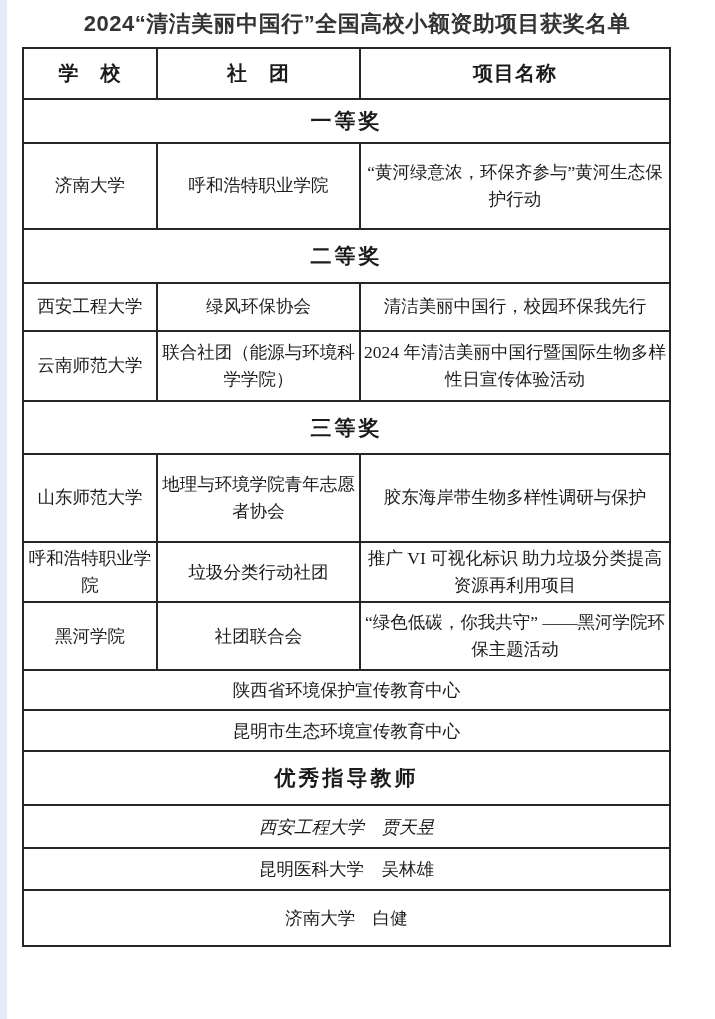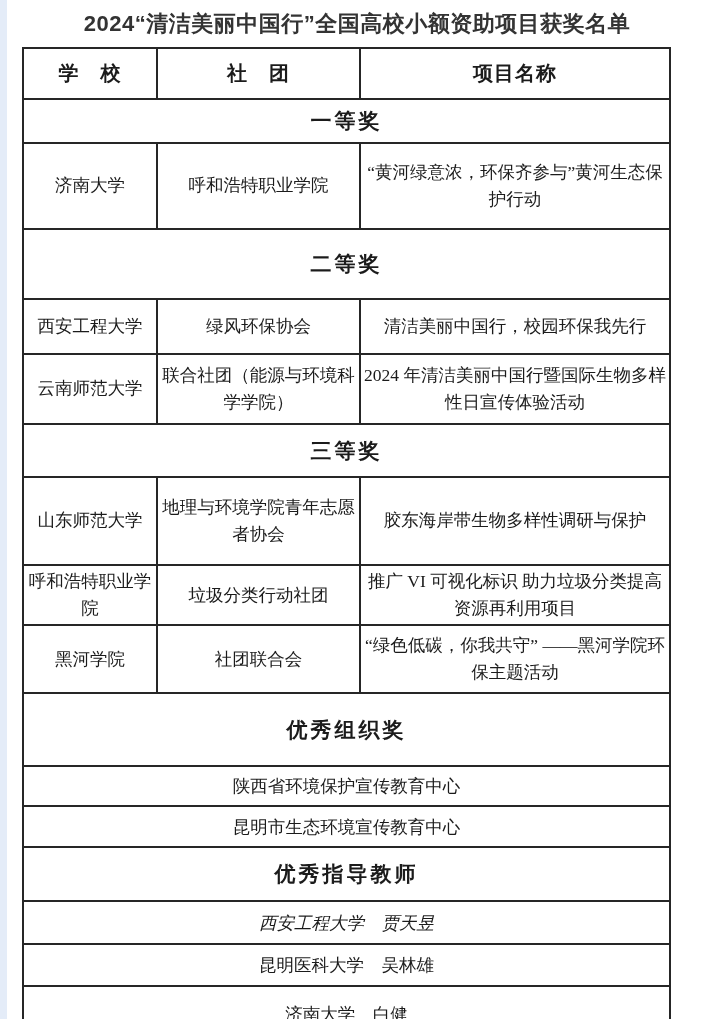--- a/index.html
+++ b/index.html
@@ -76,24 +76,24 @@
 
   <tr class="band" style="height:44px;">
     <td colspan="3">一等奖</td>
   </tr>
   <tr class="data" style="height:86px;">
     <td class="school-cell">济南大学</td>
     <td class="club-cell">呼和浩特职业学院</td>
     <td class="project-cell">“黄河绿意浓，环保齐参与”黄河生态保护行动</td>
   </tr>
 
-  <tr class="band" style="height:70px;">
+  <tr class="band" style="height:54px;">
     <td colspan="3">二等奖</td>
   </tr>
-  <tr class="data" style="height:55px;">
+  <tr class="data" style="height:48px;">
     <td class="school-cell">西安工程大学</td>
     <td class="club-cell">绿风环保协会</td>
     <td class="project-cell">清洁美丽中国行，校园环保我先行</td>
   </tr>
   <tr class="data" style="height:70px;">
     <td class="school-cell">云南师范大学</td>
     <td class="club-cell">联合社团（能源与环境科学学院）</td>
     <td class="project-cell">2024 年清洁美丽中国行暨国际生物多样性日宣传体验活动</td>
   </tr>
 
@@ -109,23 +109,20 @@
     <td class="school-cell">呼和浩特职业学院</td>
     <td class="club-cell">垃圾分类行动社团</td>
     <td class="project-cell">推广 VI 可视化标识 助力垃圾分类提高资源再利用项目</td>
   </tr>
   <tr class="data" style="height:68px;">
     <td class="school-cell">黑河学院</td>
     <td class="club-cell">社团联合会</td>
     <td class="project-cell">“绿色低碳，你我共守” ——黑河学院环保主题活动</td>
   </tr>
 
-  <tr class="band" style="height:73px;">
-    <td colspan="3">优秀组织奖</td>
-  </tr>
   <tr class="entry" style="height:40px;">
     <td colspan="3">陕西省环境保护宣传教育中心</td>
   </tr>
   <tr class="entry" style="height:41px;">
     <td colspan="3">昆明市生态环境宣传教育中心</td>
   </tr>
 
   <tr class="band" style="height:54px;">
     <td colspan="3">优秀指导教师</td>
   </tr>

